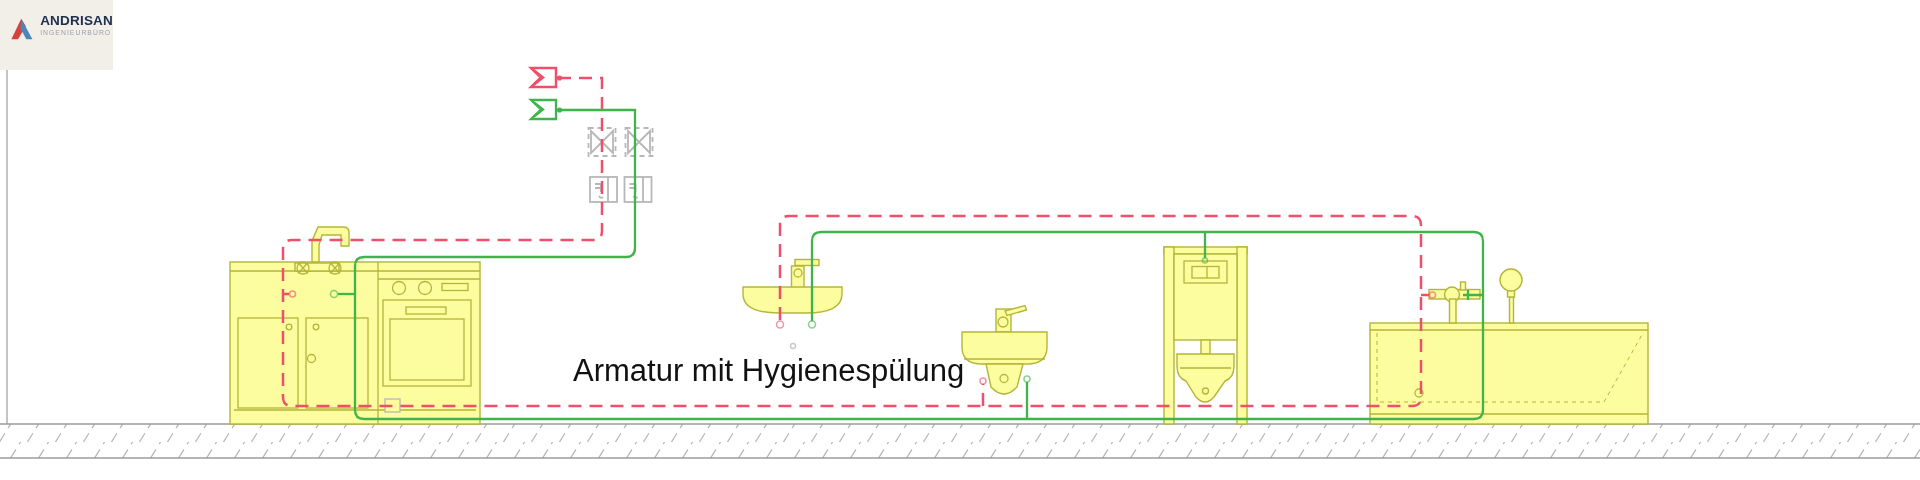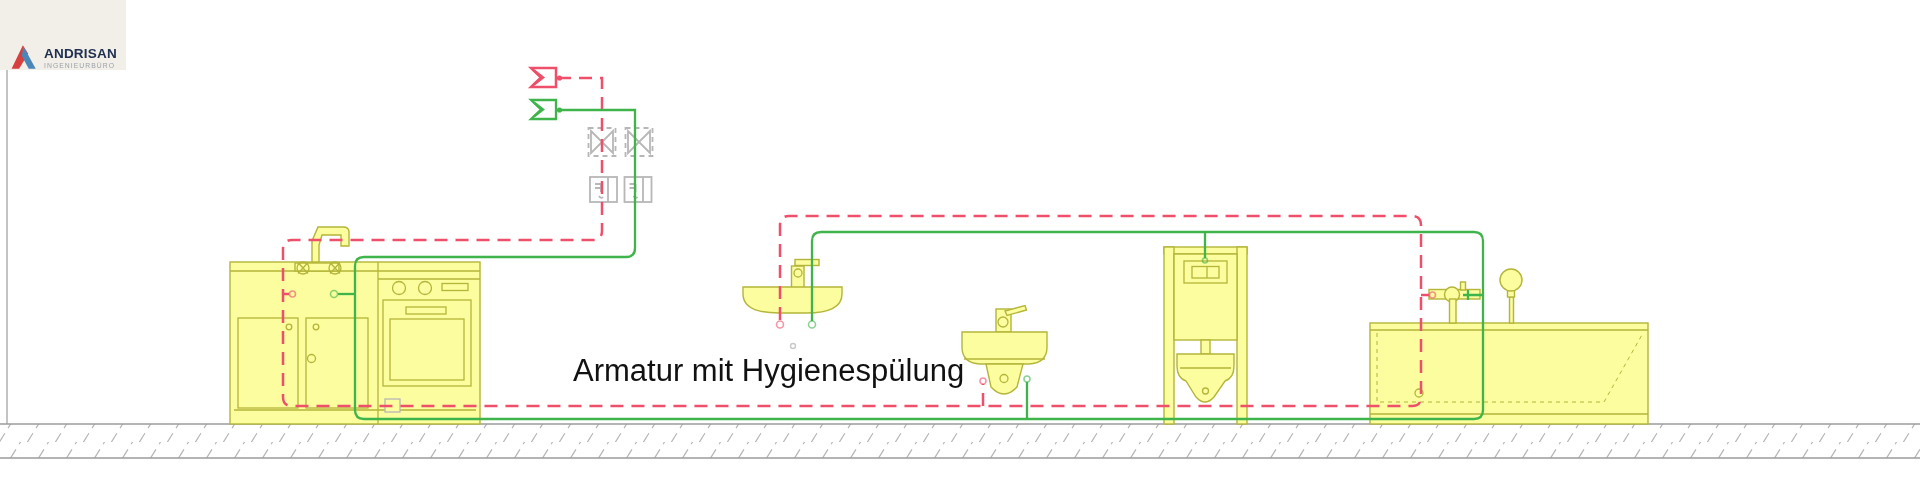--- a/index.html
+++ b/index.html
@@ -23,22 +23,22 @@
 
   
   .sym{fill:none;stroke:var(--symbol-gray);stroke-width:1.8;}
   .sym-dash{fill:none;stroke:var(--symbol-gray);stroke-width:1.8;stroke-dasharray:5 4;}
   .wall{stroke:var(--wall-gray);stroke-width:1.4;}
   .floor-line{stroke:var(--floor-gray);stroke-width:1.5;}
 
   .annotation{font-family:"Liberation Sans",sans-serif;font-size:31px;fill:var(--annotation-color);}
 
   
-  .logo{position:absolute;left:0;top:0;width:126px;height:70px;background:var(--logo-bg);
-        display:flex;align-items:flex-end;gap:4px;padding:2px 0 0 10px;box-sizing:border-box;}
+  .logo{position:absolute;left:0;top:0;width:113px;height:70px;background:var(--logo-bg);
+        display:flex;align-items:flex-start;gap:4px;padding:14px 0 0 10px;box-sizing:border-box;}
   .logo-title{font-weight:bold;font-size:13.5px;color:var(--logo-navy);letter-spacing:.2px;line-height:1;}
   .logo-subtitle{font-size:6.8px;color:var(--logo-gray);letter-spacing:1.05px;margin-top:2.5px;line-height:1;}
 </style>
 </head>
 <body>
 
 <div class="screen">
 
   <svg class="diagram" width="1920" height="480" viewBox="0 0 1920 480">
     <defs>

